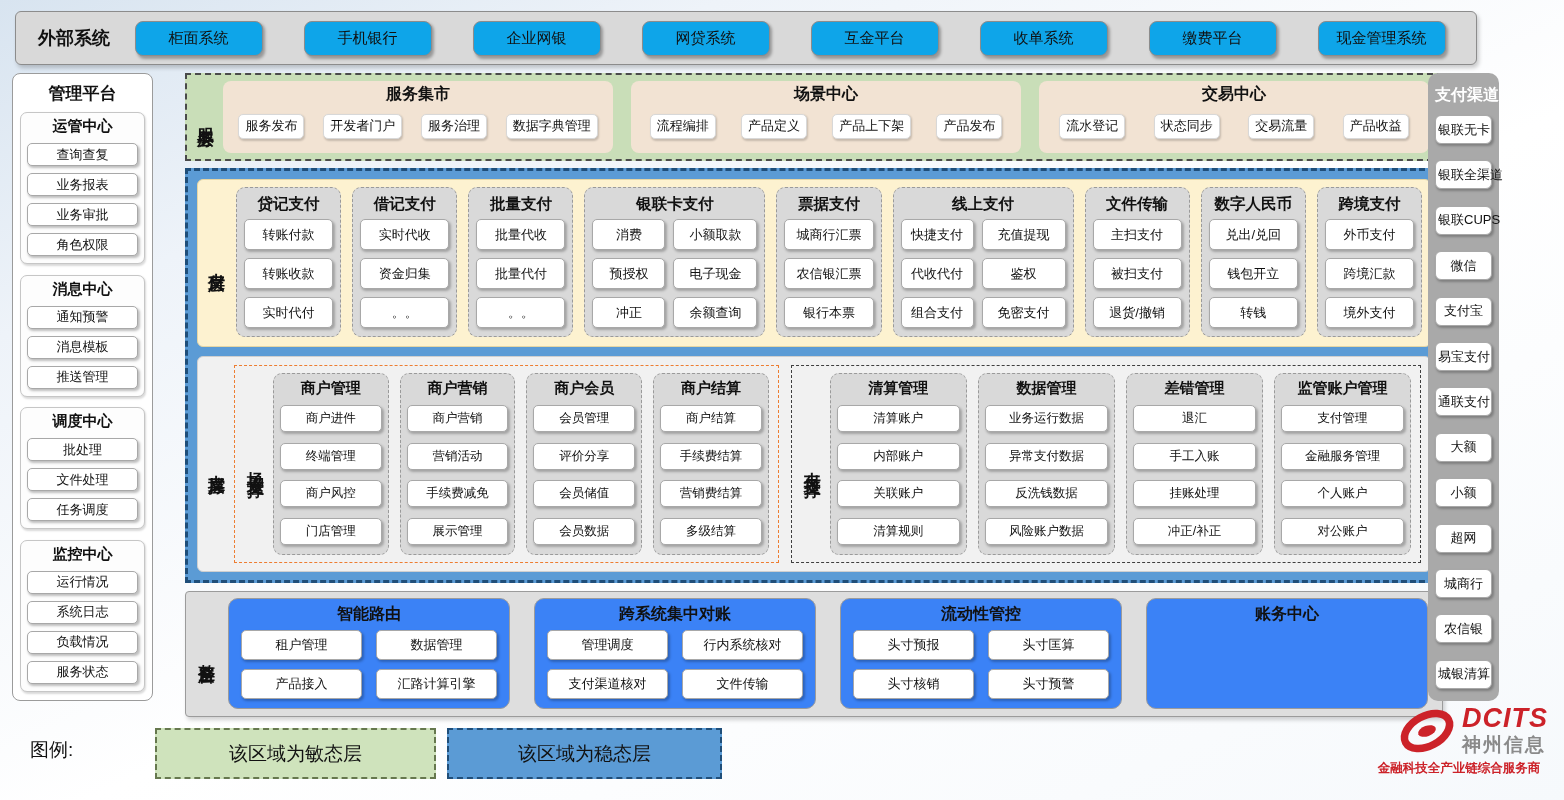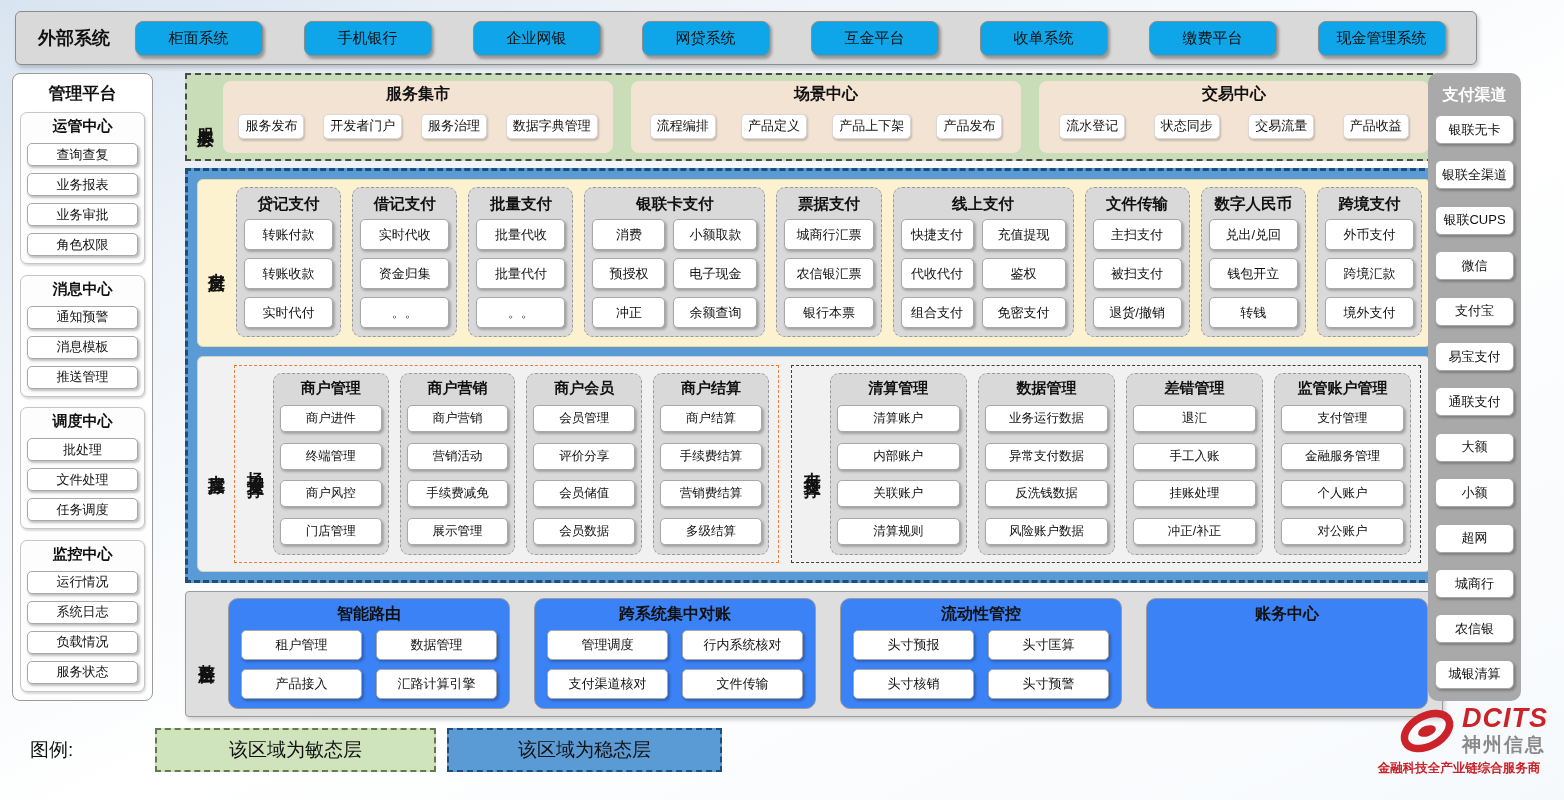--- a/index.html
+++ b/index.html
@@ -112,32 +112,32 @@
   .int-group {
     flex: 1; background: #3b82f6; border: 1px solid #9b9b9b; border-radius: 10px;
     padding: 2px 12px 9px; display: flex; flex-direction: column;
   }
   .int-title { text-align: center; font-weight: bold; font-size: 16px; padding: 3px 0 5px; }
   .int-items { flex: 1; display: grid; grid-template-columns: 1fr 1fr; gap: 9px 14px; }
   .int-items .white-btn { height: auto; }
 
   
   .right-bar {
-    position: absolute; left: 1428px; top: 73px; width: 93px; height: 628px;
+    position: absolute; left: 1428px; top: 73px; width: 71px; height: 628px;
     background: #a9a9a9; border-radius: 10px; padding: 8px 7px 12px;
     display: flex; flex-direction: column;
   }
   .right-title { color: #fff; font-weight: bold; font-size: 16px; text-align: center; padding: 4px 0 4px; white-space: nowrap; }
   .right-items { flex: 1; display: flex; flex-direction: column; justify-content: space-between; padding-top: 5px; }
   .right-items .white-btn { height: 29px; border-radius: 6px; padding: 0 2px; font-size: 13px; background: #ffffff; }
 
   
   .bottom { position: absolute; left: 0; top: 712px; width: 1564px; height: 88px; }
   .legend-label { position: absolute; left: 30px; top: 25px; font-size: 19px; }
-  .legend-box { position: absolute; top: 16px; height: 44px; display: flex; align-items: center; justify-content: center; font-size: 19px; }
+  .legend-box { position: absolute; top: 16px; height: 51px; display: flex; align-items: center; justify-content: center; font-size: 19px; }
   .legend-agile { left: 155px; width: 281px; background: #cfe3bc; border: 2px dashed #66784e; }
   .legend-stable { left: 447px; width: 275px; background: var(--stable, #5b9bd5); border: 2.5px dashed #1f4e79; }
 
   .logo { position: absolute; right: 16px; top: -8px; width: 178px; text-align: center; }
   .logo-top { display: flex; align-items: center; justify-content: flex-end; gap: 5px; }
   .swirl-icon { width: 60px; height: 52px; flex: none; }
   .logo-text { text-align: left; }
   .brand { color: var(--brand, #cc2229); font-weight: bold; font-style: italic; font-size: 27px; line-height: 1.05; letter-spacing: 1px; }
   .company { color: #8a8a8a; font-weight: bold; font-size: 19px; letter-spacing: 2px; }
   .tagline { color: var(--brand, #cc2229); font-weight: bold; font-size: 12.5px; margin-top: 2px; white-space: nowrap; }

